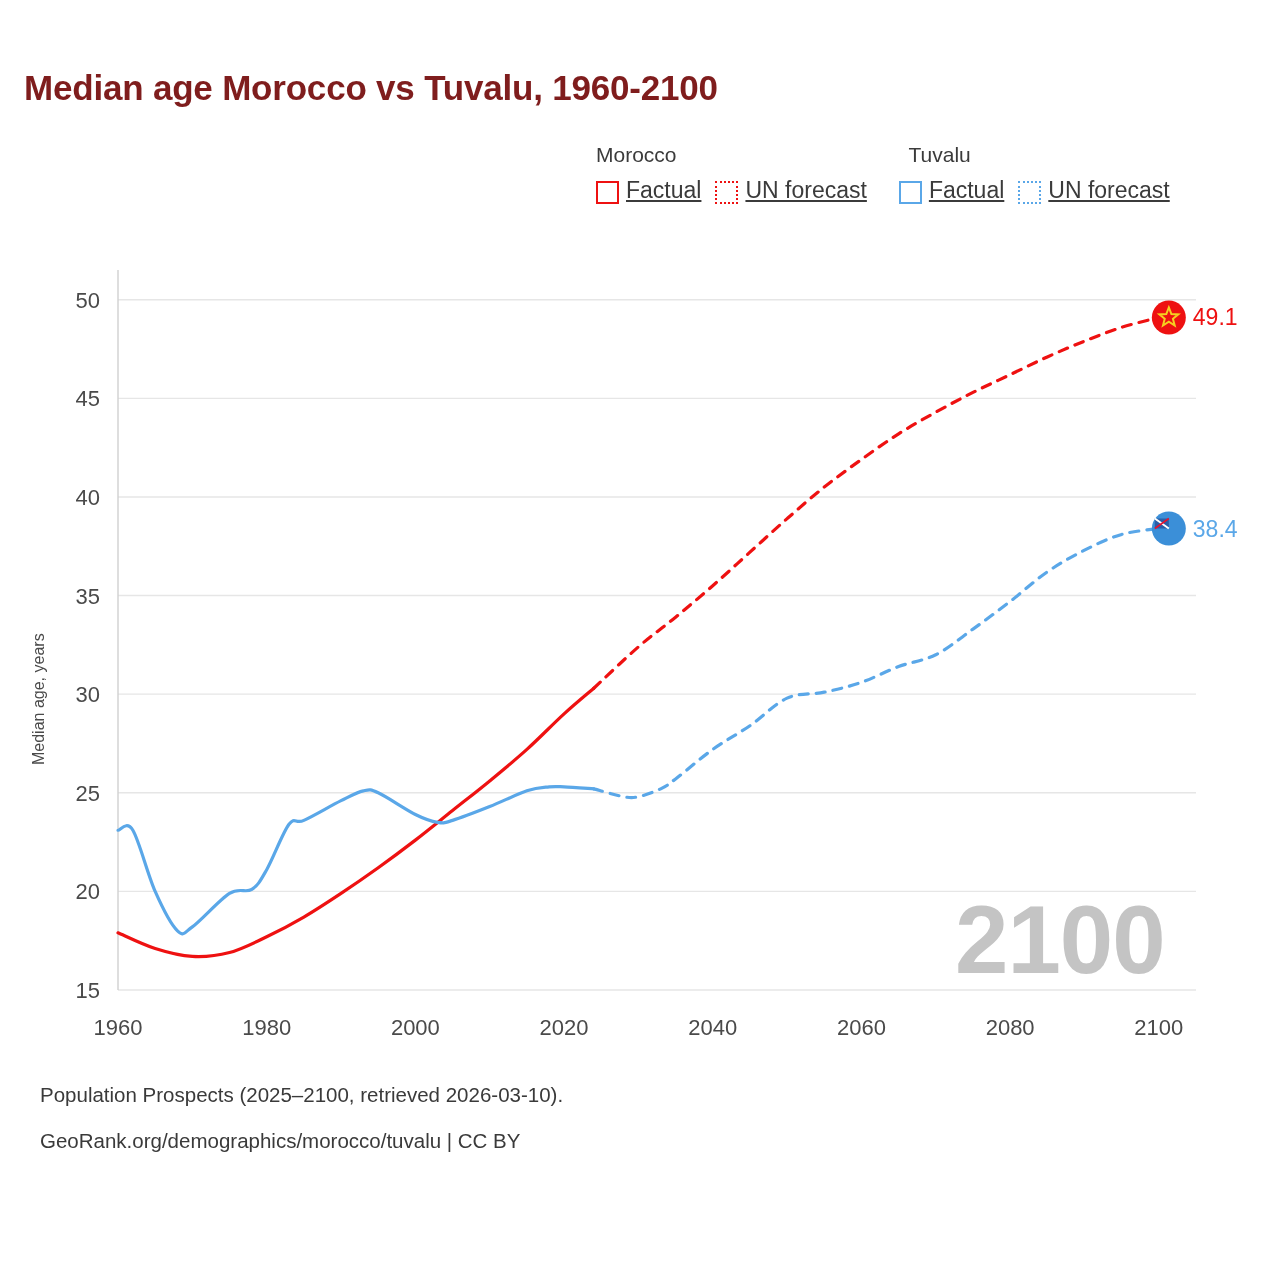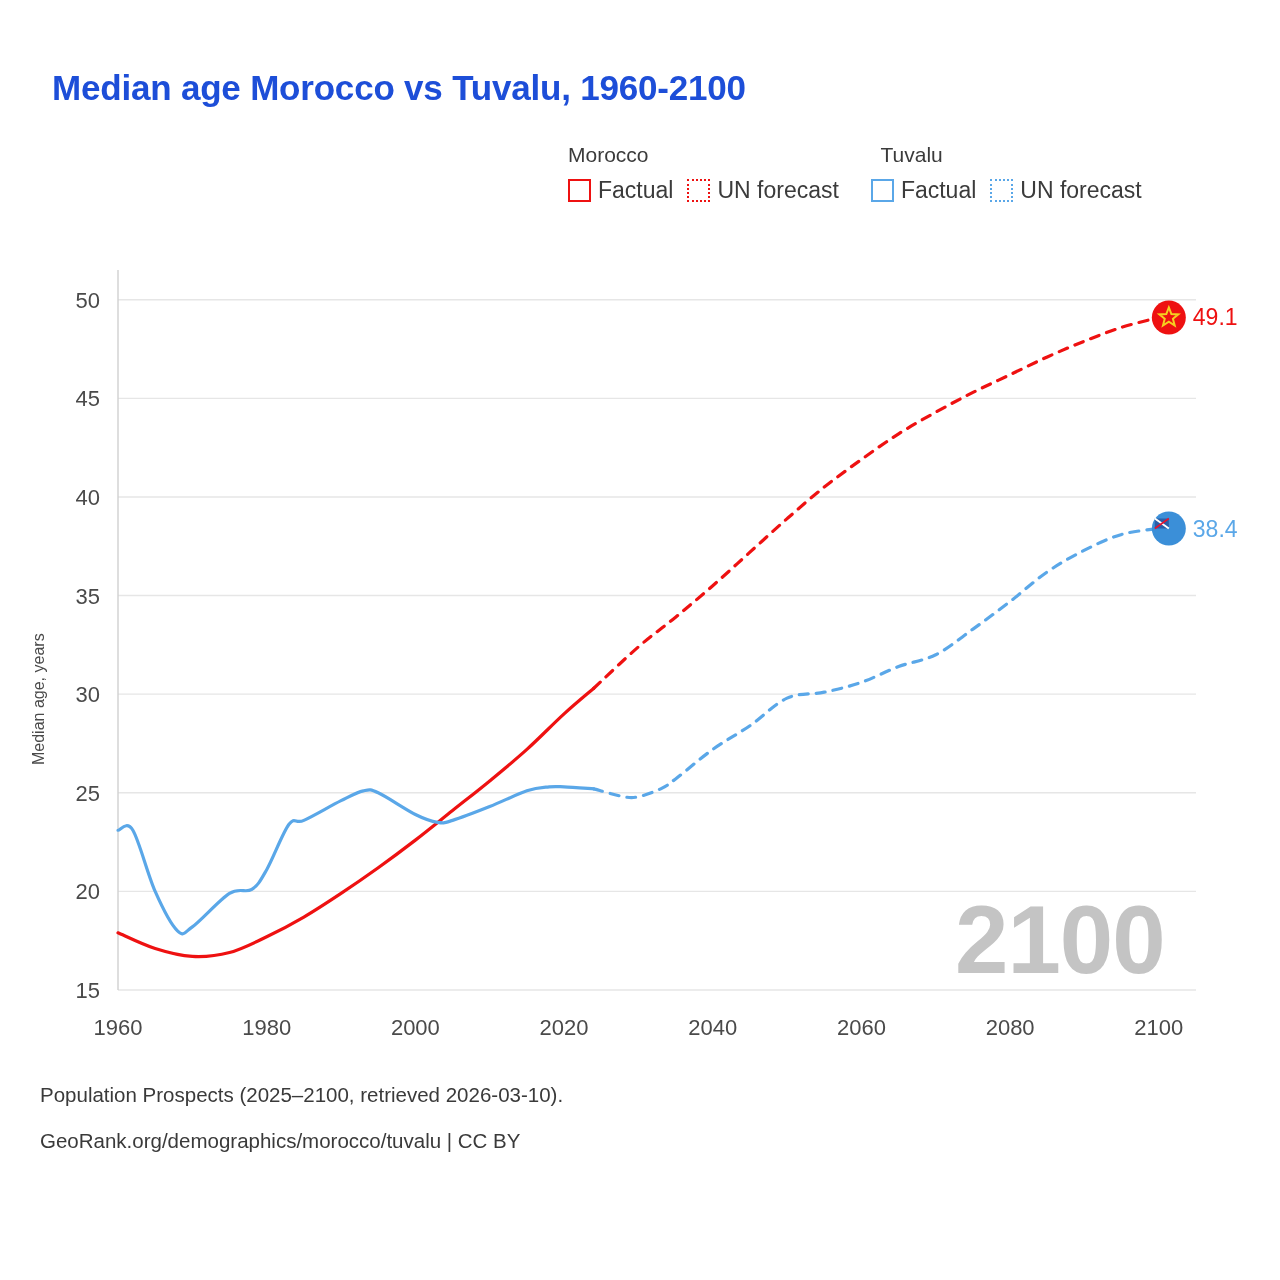--- a/index.html
+++ b/index.html
@@ -16,52 +16,53 @@
     overflow: hidden;
   }
   .page {
     position: relative;
     width: 1280px;
     height: 1280px;
     box-sizing: border-box;
   }
   .chart-title {
     position: absolute;
-    left: 52px;
+    left: 24px;
     top: 68px;
     font-size: 35px;
     font-weight: bold;
-    color: #1d4ed8;
+    color: #7f1d1d;
     letter-spacing: -0.2px;
   }
 
   
   .legend {
     position: absolute;
-    left: 568px;
+    left: 596px;
     top: 143px;
     width: 660px;
   }
   .legend-groups {
     display: flex;
     gap: 232px;
     font-size: 21px;
     color: #3b3b3b;
   }
   .legend-entries {
     display: flex;
     margin-top: 10px;
     font-size: 23px;
     color: #3b3b3b;
     align-items: center;
   }
   .legend-item {
     display: flex;
-    align-items: center;
+    align-items: flex-end;
     margin-right: 14px;
+    text-decoration: underline;
   }
   .legend-item.spaced { margin-right: 32px; }
   .swatch {
     width: 23px;
     height: 23px;
     box-sizing: border-box;
     margin-right: 7px;
     background: #fff;
   }
   .sw-solid-red { border: 2.5px solid #ee1111; }

